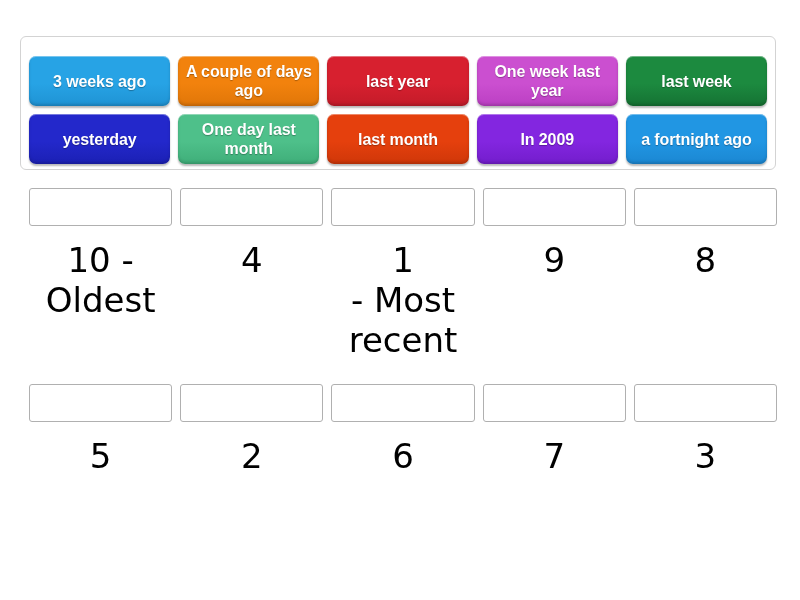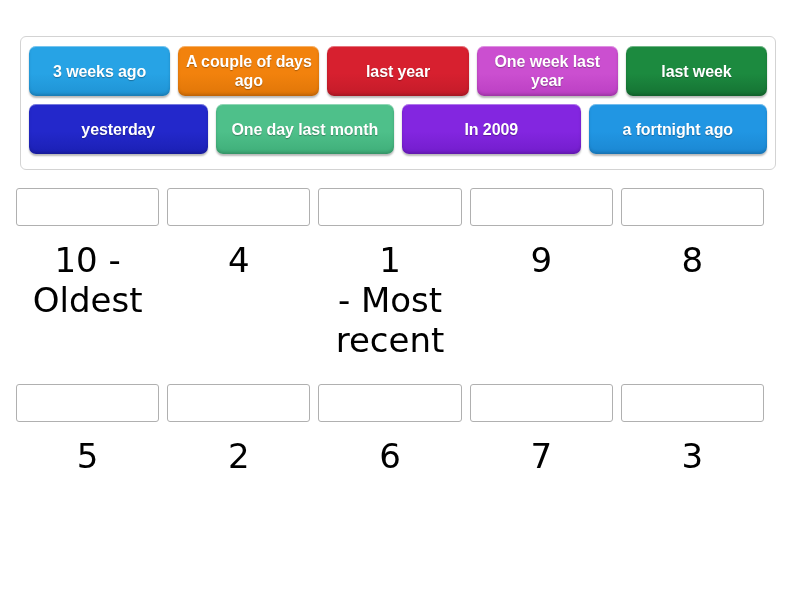--- a/index.html
+++ b/index.html
@@ -20,21 +20,21 @@
   #tile-tray {
     position: absolute;
     left: 20px;
     top: 36px;
     width: 756px;
     height: 134px;
     box-sizing: border-box;
     background: #ffffff;
     border: 1px solid #d3d3d3;
     border-radius: 6px;
-    padding: 5px 4px;
+    padding: 15px 4px;
   }
   .tile-row {
     display: flex;
     width: 100%;
     height: 58px;
     align-items: center;
   }
   .tile {
     flex: 1 1 0;
     height: 50px;
@@ -58,21 +58,21 @@
     cursor: grab;
     user-select: none;
   }
   .tile span {
     display: block;
   }
 
   
   .slot-row {
     position: absolute;
-    left: 12px;
+    left: 25px;
     width: 756px;
     display: flex;
   }
   #slot-row-1 { top: 188px; }
   #slot-row-2 { top: 384px; }
 
   .slot-cell {
     flex: 1 1 0;
     display: flex;
     flex-direction: column;
@@ -126,20 +126,23 @@
   </div>
 
   <div class="tile-row">
     <div class="tile" style="background: linear-gradient(rgb(35, 40, 203) 0%, rgb(35, 40, 203) 55%, rgb(27, 32, 180) 100%);">
       <span>yesterday</span>
     </div>
     <div class="tile" style="background: linear-gradient(rgb(78, 192, 138) 0%, rgb(78, 192, 138) 55%, rgb(63, 174, 121) 100%); text-align: center;">
       <span>One day
 last month</span>
     </div>
+    <div class="tile" style="background: linear-gradient(rgb(229, 64, 13) 0%, rgb(229, 64, 13) 55%, rgb(207, 55, 9) 100%);">
+      <span>last month</span>
+    </div>
     <div class="tile" style="background: linear-gradient(rgb(131, 38, 224) 0%, rgb(131, 38, 224) 55%, rgb(115, 29, 204) 100%); justify-content: center;">
       <span>In 2009</span>
     </div>
     <div class="tile" style="background: linear-gradient(rgb(33, 150, 227) 0%, rgb(33, 150, 227) 55%, rgb(27, 135, 210) 100%); text-align: right;">
       <span>a fortnight
 ago</span>
     </div>
   </div>
 
 </div>

